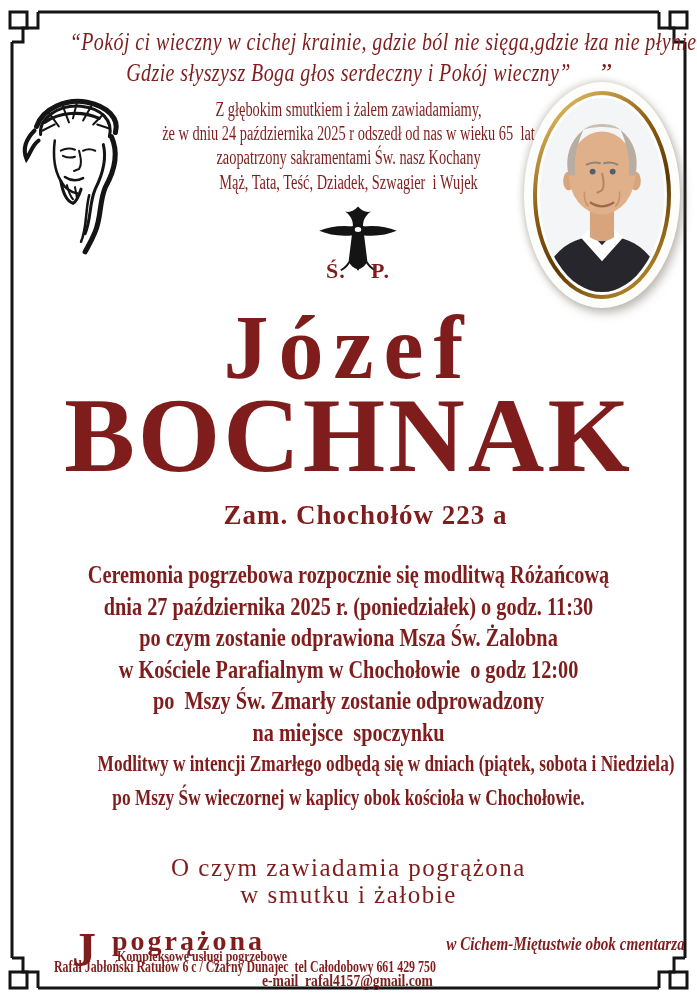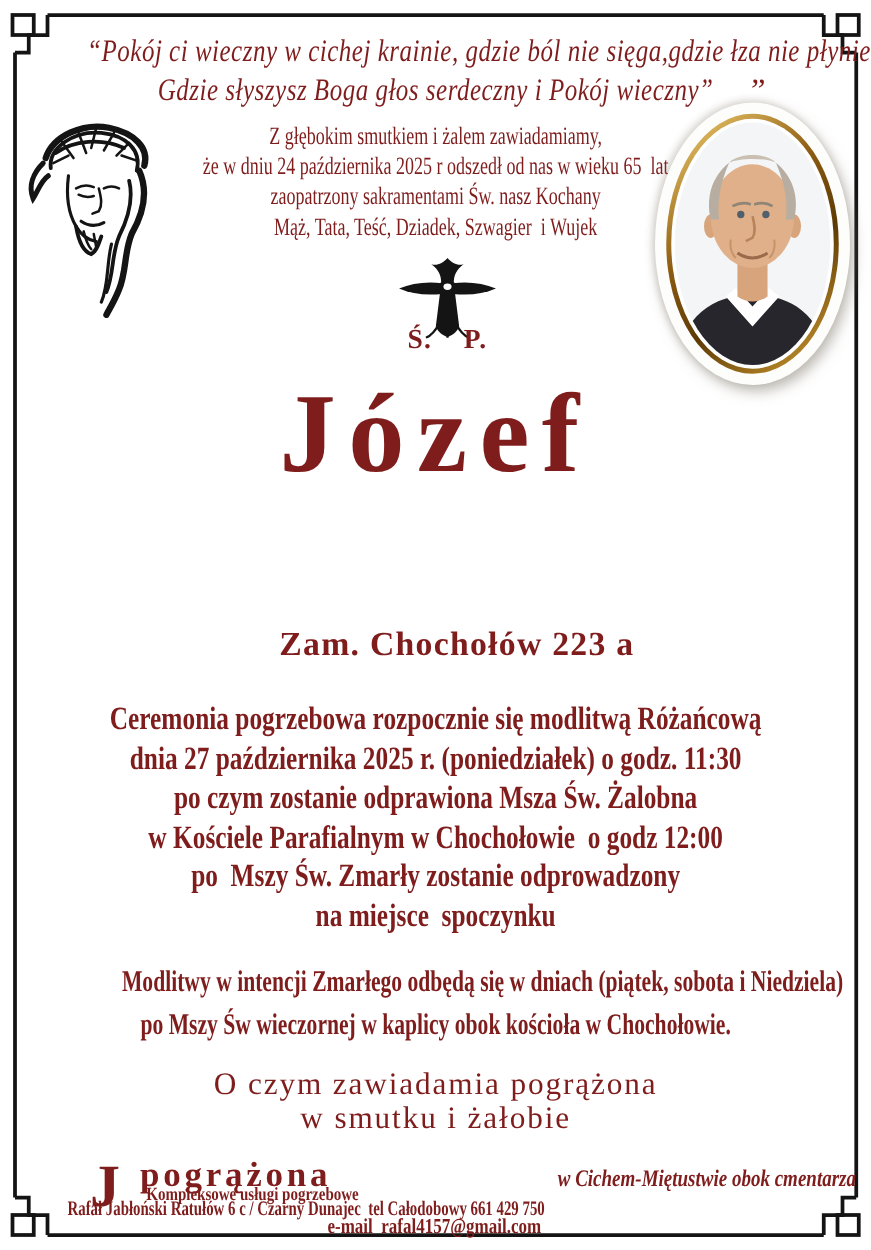--- a/index.html
+++ b/index.html
@@ -38,21 +38,21 @@
   .cross{left:296px;top:205px;width:124px;height:66px;}
   .sp{top:258px;font-size:22px;font-weight:bold;letter-spacing:1px;}
   .sp-left{left:326px;}
   .sp-right{left:371px;}
 
   .first-name{top:298px;font-size:90px;line-height:100px;font-weight:bold;letter-spacing:10px;}
   .last-name{top:376px;font-size:106px;line-height:120px;font-weight:bold;letter-spacing:3px;}
   .residence{top:500px;font-size:27px;font-weight:bold;letter-spacing:1px;padding-left:34px;}
 
   .ceremony{top:559px;font-size:26px;line-height:31.5px;font-weight:bold;}
-  .prayers{top:770px;font-size:24px;line-height:33.5px;font-weight:bold;}
+  .prayers{top:747px;font-size:24px;line-height:33.5px;font-weight:bold;}
 
   .closing{top:855px;font-size:25px;line-height:26.5px;letter-spacing:1.5px;}
   .closing .sig{font-size:23px;font-weight:bold;letter-spacing:2.5px;padding-top:2px;}
 
   .brand-initial{left:72px;top:924px;font-size:48px;line-height:52px;font-weight:bold;}
   .brand-name{left:112px;top:926px;font-size:28px;line-height:30px;font-weight:bold;letter-spacing:3px;}
   .brand-tagline{left:117px;top:948px;font-size:15px;font-weight:bold;}
   .brand-address{left:54px;top:957px;font-size:16.5px;font-weight:bold;}
   .brand-email{left:262px;top:971px;font-size:17px;font-weight:bold;z-index:2;}
   .footer-right{left:420px;top:934px;width:262px;text-align:center;font-weight:bold;font-style:italic;
@@ -151,20 +151,21 @@
       </g>
       <ellipse cx="60" cy="36" rx="11" ry="9" fill="#141414"></ellipse>
       <ellipse cx="60" cy="34" rx="4.5" ry="3.5" fill="#ffffff"></ellipse>
       <path d="M50,76 C46,84 42,88 36,91 M60,80 L60,91 M70,76 C74,84 78,88 84,91" stroke="#141414" stroke-width="2.5" fill="none"></path>
     </svg>
   </div>
   <div class="abs sp sp-left">Ś.</div>
   <div class="abs sp sp-right">P.</div>
 
   <div class="abs ctr first-name">Józef</div>
+  <div class="abs ctr last-name">BOCHNAK</div>
   <div class="abs ctr residence">Zam. Chochołów 223 a</div>
 
   <div class="abs ctr ceremony">
     <div class="line sqz78">Ceremonia pogrzebowa rozpocznie się modlitwą Różańcową</div>
     <div class="line sqz78">dnia 27 października 2025 r. (poniedziałek) o godz. 11:30</div>
     <div class="line sqz78">po czym zostanie odprawiona Msza Św. Żalobna</div>
     <div class="line sqz78">w Kościele Parafialnym w Chochołowie  o godz 12:00</div>
     <div class="line sqz78">po  Mszy Św. Zmarły zostanie odprowadzony</div>
     <div class="line sqz78">na miejsce  spoczynku</div>
   </div>

